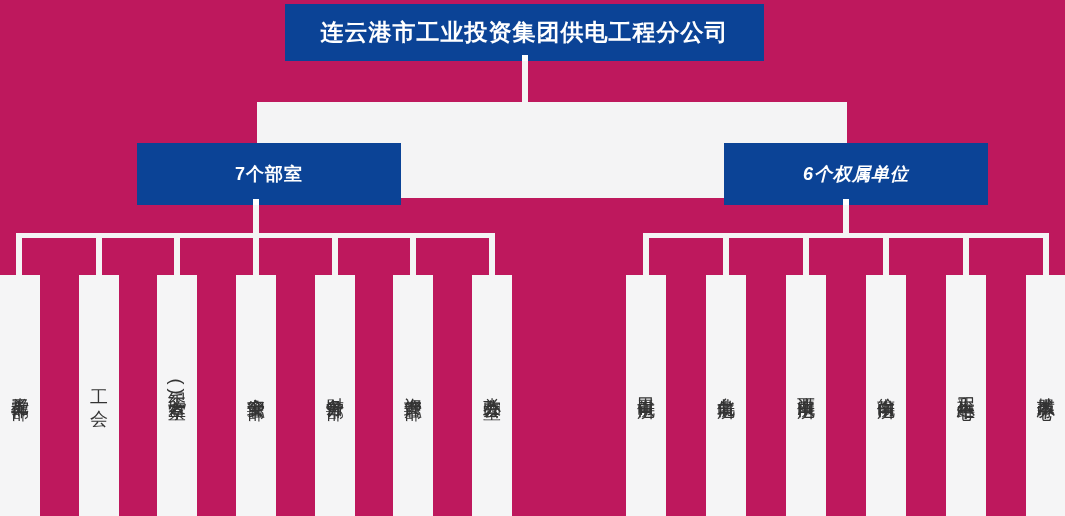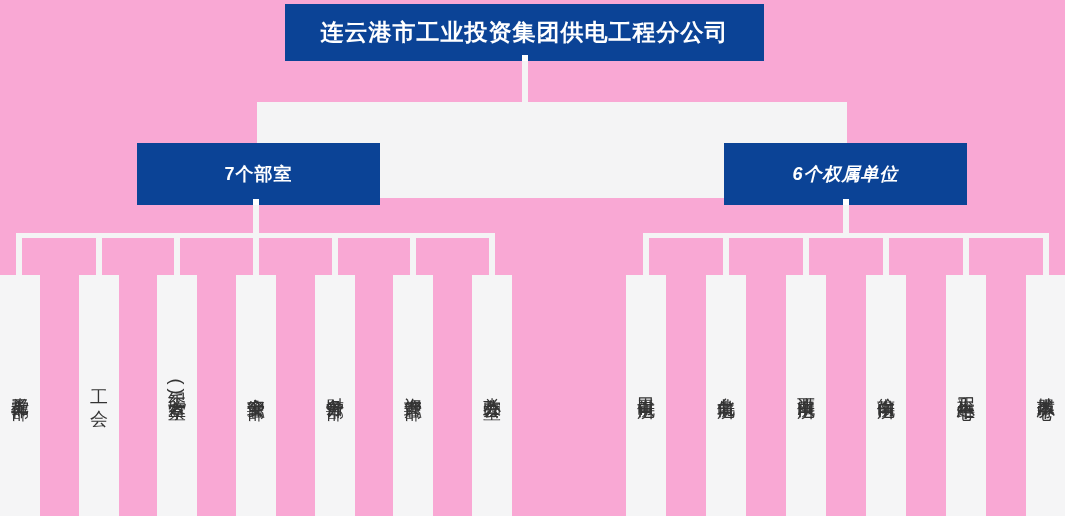--- a/index.html
+++ b/index.html
@@ -4,37 +4,37 @@
 <style>
   :root{
     --brand-blue:#0b4396;
     --connector-gray:#f4f4f5;
     --column-gray:#f5f5f6;
     --column-text:#333333;
   }
   *{margin:0;padding:0;box-sizing:border-box;}
   html,body{background:#ffffff;}
   body{font-family:"Liberation Sans","DejaVu Sans",sans-serif;}
-  .canvas{position:relative;width:1065px;height:516px;background:#f9a8d4;overflow:hidden;}
+  .canvas{position:relative;width:1065px;height:516px;background:#be185d;overflow:hidden;}
 
   
   .gray{position:absolute;background:var(--connector-gray);}
   .band{left:257px;top:102px;width:590px;height:96px;}
   .root-stub{left:522px;top:61px;width:6px;height:42px;}
   .stub{top:205px;width:6px;height:28px;}
   .hline{top:233px;height:5px;}
   .drop{top:233px;width:6px;height:42px;}
   .notch{position:absolute;background:#ffffff;width:6px;height:6px;}
 
   
   .node{position:absolute;background:var(--brand-blue);color:#ffffff;
         display:flex;align-items:center;justify-content:center;
         font-weight:700;text-align:center;}
   .root-node{left:285px;top:4px;width:479px;height:57px;font-size:23px;letter-spacing:1px;}
-  .branch-node{top:143px;width:243px;height:62px;font-size:18px;letter-spacing:1px;}
+  .branch-node{top:143px;width:264px;height:62px;font-size:18px;letter-spacing:1px;}
   .branch-left{left:137px;}
   .branch-right{left:724px;font-style:italic;}
 
   
   .col{position:absolute;top:275px;width:40px;height:241px;background:var(--column-gray);}
   .col span{position:absolute;left:50%;top:calc(50% - 10px);transform:translate(-50%,-50%);
             writing-mode:vertical-rl;text-orientation:mixed;white-space:pre;
             font-size:18px;letter-spacing:1px;color:var(--column-text);}
 </style>
 </head>

